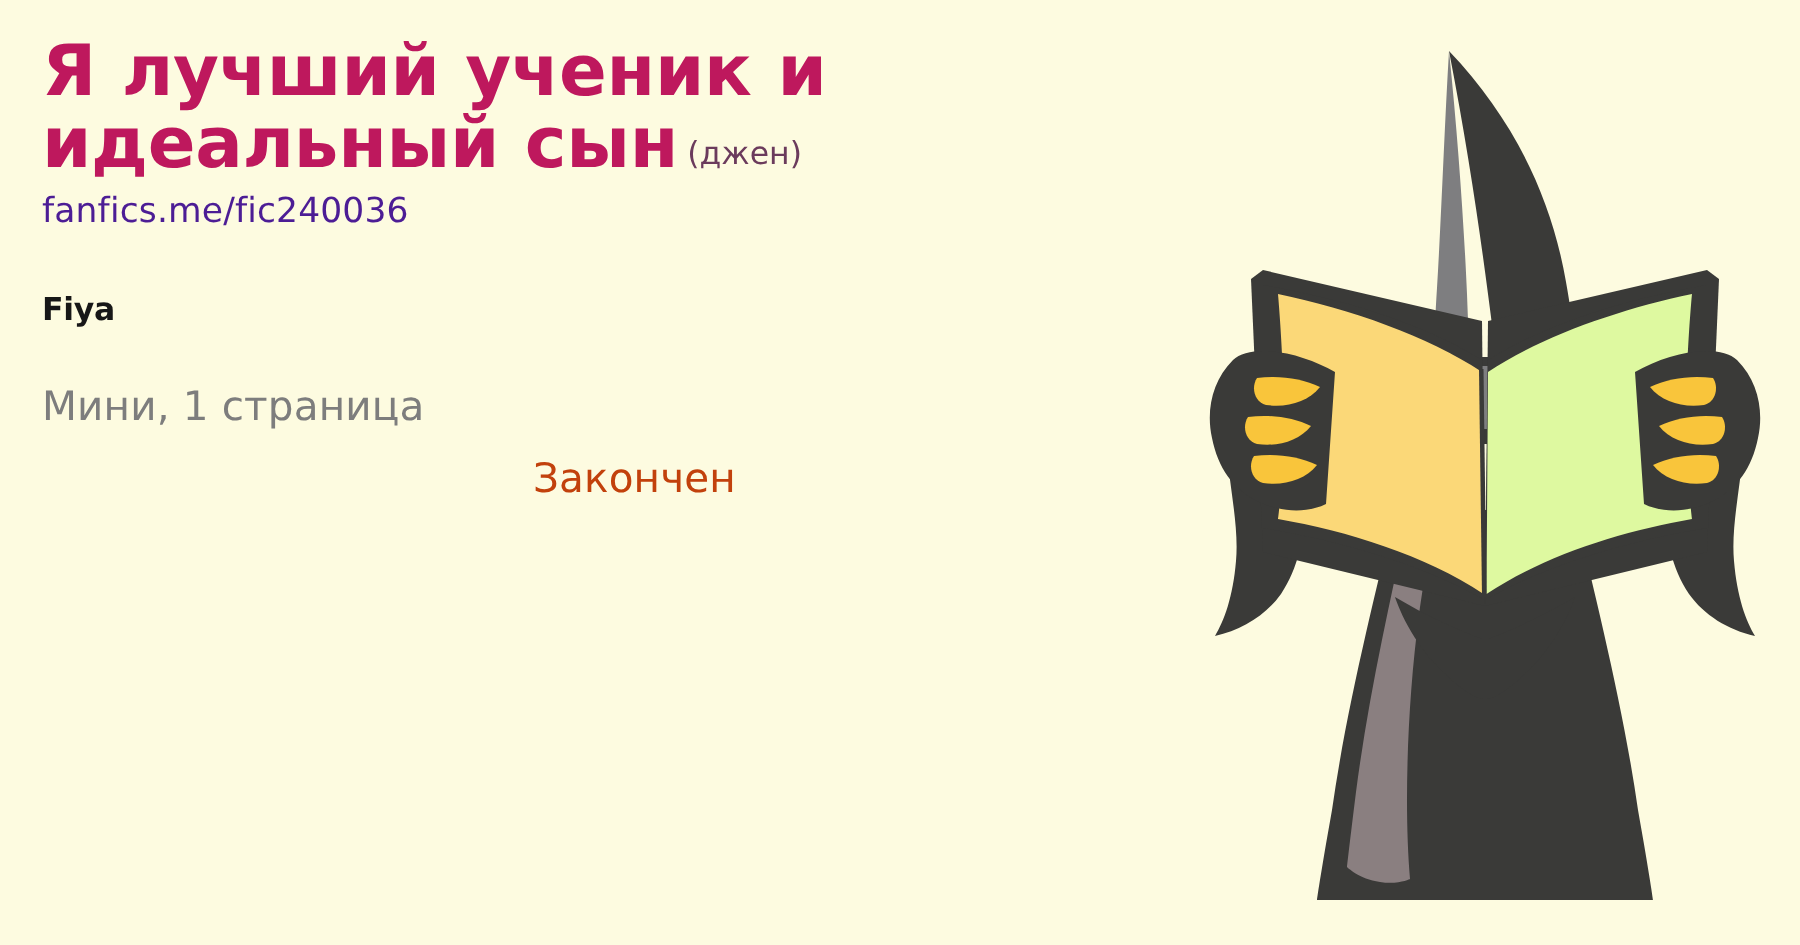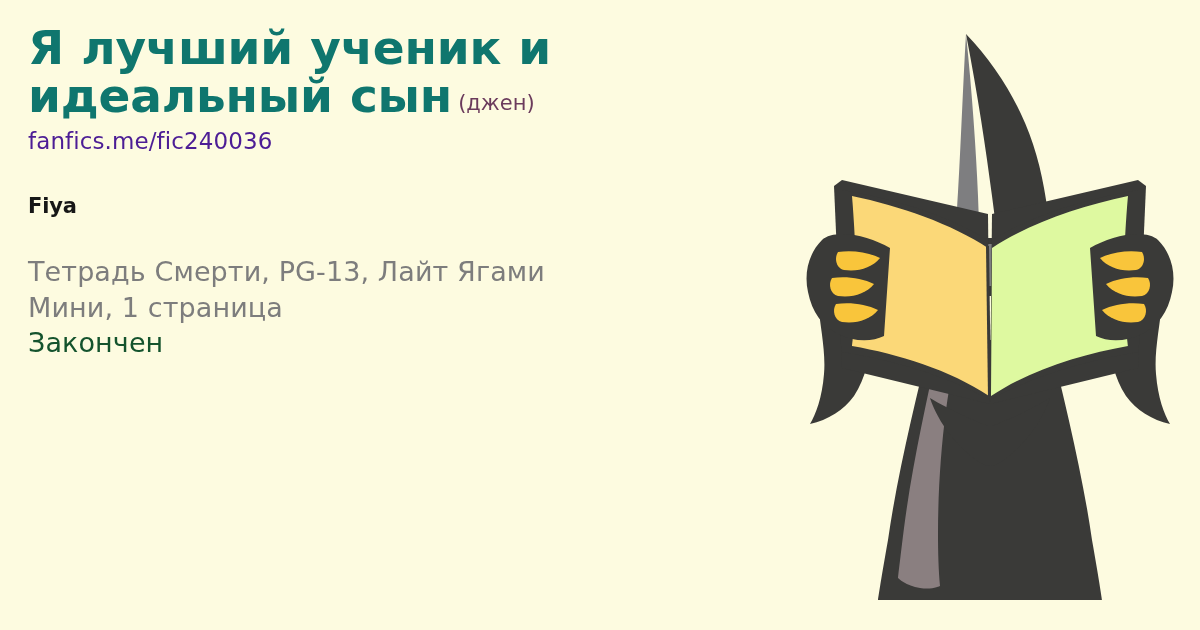--- a/index.html
+++ b/index.html
@@ -25,21 +25,21 @@
   }
 
   .title-block{
     margin:0;padding:0;
     line-height:1.02;
   }
   .title{
     display:inline;
     font-size:47px;
     font-weight:700;
-    color:#0f766e;
+    color:#be185d;
     letter-spacing:-0.2px;
     word-spacing:1px;
   }
   .title-suffix{
     display:inline;
     font-size:21px;
     font-weight:400;
     color:#6b3b5c;
     white-space:nowrap;
     margin-left:6px;
@@ -67,22 +67,23 @@
   }
   .meta-line{
     font-size:27px;
     color:#7d7d7d;
     line-height:1.32;
     font-weight:400;
     letter-spacing:0.1px;
   }
   .meta-line.spaced{ }
   .meta-line.status{
-    color:#14532d;
-    margin-top:0;
+    color:#c2410c;
+    margin-top:12px;
+    text-align:center;
   }
 
   
   .illustration{
     position:absolute;
     right:0;top:0;
     width:420px;height:630px;
   }
   .illustration svg{display:block;width:420px;height:630px;}
 </style>
@@ -95,21 +96,20 @@
 
     <h1 class="title-block">
       <span class="title">Я лучший ученик и идеальный сын</span><span class="title-suffix">(джен)</span>
     </h1>
 
     <div class="url">fanfics.me/fic240036</div>
 
     <div class="author">Fiya</div>
 
     <div class="meta">
-      <div class="meta-line">Тетрадь Смерти, PG-13, Лайт Ягами</div>
       <div class="meta-line spaced">Мини, 1 страница</div>
       <div class="meta-line status">Закончен</div>
     </div>
 
   </div>
 
   <div class="illustration">
     <svg viewBox="0 0 420 630" xmlns="http://www.w3.org/2000/svg" aria-hidden="true">
 
       <g>

